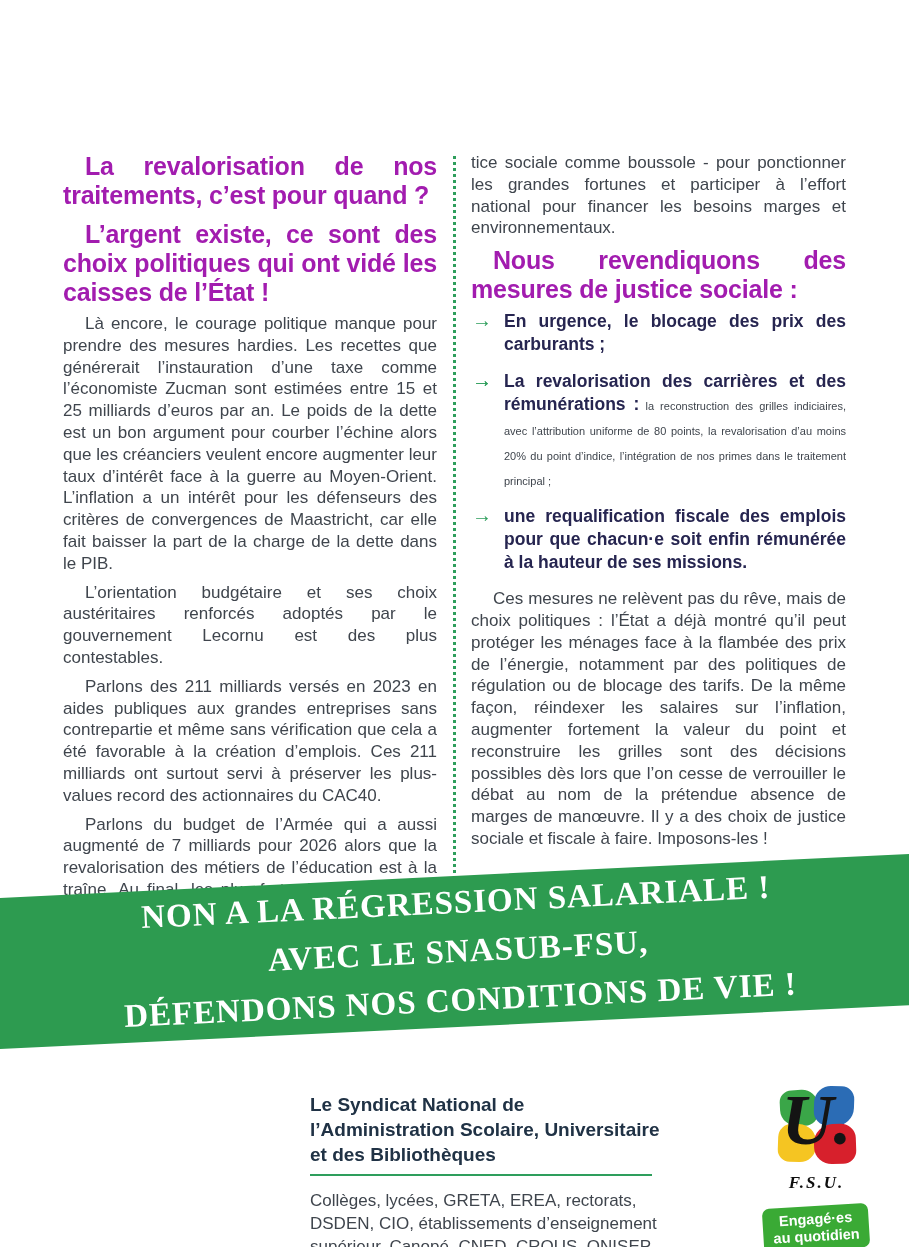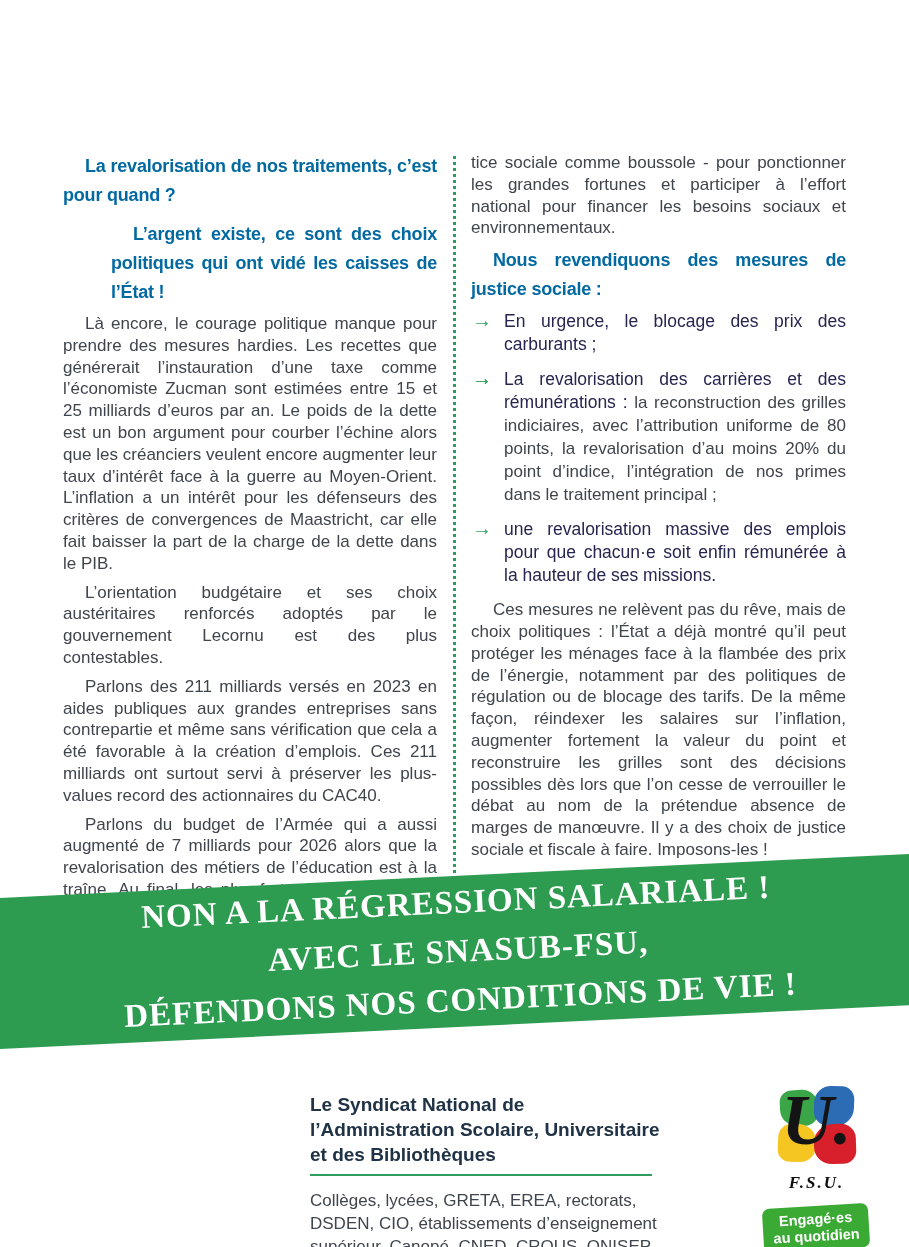--- a/index.html
+++ b/index.html
@@ -9,41 +9,41 @@
     font-family: "Liberation Sans", sans-serif;
   }
 
   
   .columns { position: absolute; left: 63px; top: 152px; width: 783px; display: flex; }
   .col { width: 374px; }
   .col-right { width: 375px; }
   .divider { width: 0; border-left: 3px dotted #2e9e5c; margin: 4px 15px 8px 16px; }
 
   .heading {
-    font-size: 18px; font-weight: 700; color: #0369a1;
+    font-size: 25px; font-weight: 700; color: #a21caf;
     line-height: 29px; text-indent: 22px; letter-spacing: -0.2px;
     text-align: justify; margin: 0 0 6px 0;
   }
-  .heading.second { margin-top: 10px; margin-left: 48px; }
+  .heading.second { margin-top: 10px; }
   .body-p {
     font-size: 17px; color: #3f454d; line-height: 21.8px;
     text-align: justify; text-indent: 22px; margin: 0 0 7px 0;
     hyphens: auto; -webkit-hyphens: auto;
   }
   .body-p.no-indent { text-indent: 0; }
 
   ul.demands { list-style: none; margin: 4px 0 6px 0; }
   li.demand {
     position: relative; padding-left: 33px; margin-bottom: 12px;
     font-size: 17.5px; line-height: 23px; text-align: justify;
     hyphens: auto; -webkit-hyphens: auto;
   }
   .arrow { position: absolute; left: 1px; top: -1px; color: #2e9e5c; font-size: 20px; font-weight: 400; }
-  .b-bold { font-weight: 400; color: #262550; }
-  .b-rest { font-weight: 400; color: #3f454d; font-size: 17px; }
+  .b-bold { font-weight: 700; color: #262550; }
+  .b-rest { font-weight: 400; color: #3f454d; font-size: 11px; }
 
   
   .banner {
     position: absolute; left: -22px; top: 899px; width: 954px; height: 151px;
     background: #2d9b50; transform: rotate(-2.77deg); transform-origin: 0 0;
     display: flex; flex-direction: column; justify-content: center;
   }
   .banner-line {
     font-family: "Liberation Serif", serif; font-weight: 700; color: #ffffff;
     font-size: 33px; line-height: 49px; text-align: center; letter-spacing: 1px;
@@ -93,35 +93,35 @@
     <h2 class="heading second">L’argent existe, ce sont des choix politiques qui ont vidé les caisses de l’État !</h2>
     <p class="body-p">Là encore, le courage politique manque pour prendre des mesures hardies. Les recettes que générerait l’instauration d’une taxe comme l’économiste Zucman sont estimées entre 15 et 25 milliards d’euros par an. Le poids de la dette est un bon argument pour courber l’échine alors que les créanciers veulent encore augmenter leur taux d’intérêt face à la guerre au Moyen-Orient. L’inflation a un intérêt pour les défenseurs des critères de convergences de Maastricht, car elle fait baisser la part de la charge de la dette dans le PIB.</p>
     <p class="body-p">L’orientation budgétaire et ses choix austéritaires renforcés adoptés par le gouvernement Lecornu est des plus contestables.</p>
     <p class="body-p">Parlons des 211 milliards versés en 2023 en aides publiques aux grandes entreprises sans contrepartie et même sans vérification que cela a été favorable à la création d’emplois. Ces 211 milliards ont surtout servi à préserver les plus-values record des actionnaires du CAC40.</p>
     <p class="body-p">Parlons du budget de l’Armée qui a aussi augmenté de 7 milliards pour 2026 alors que la revalorisation des métiers de l’éducation est à la traîne. Au final, les plus fortunés s’enrichissent, les plus pauvres sont de plus en plus nombreux et de plus en plus précarisés socialement, voilà la réalité ! Il faut un impôt progressif avec une réforme de la fiscalité - avec la jus-</p>
   </div>
 
   <div class="divider"></div>
 
   <div class="col col-right">
-    <p class="body-p no-indent">tice sociale comme boussole - pour ponctionner les grandes fortunes et participer à l’effort national pour financer les besoins sociaux et environnementaux.</p>
+    <p class="body-p no-indent">tice sociale comme boussole - pour ponctionner les grandes fortunes et participer à l’effort national pour financer les besoins marges et environnementaux.</p>
     <h2 class="heading">Nous revendiquons des mesures de justice sociale :</h2>
 
     <ul class="demands">
       <li class="demand">
         <span class="arrow">→</span><span class="b-bold">En urgence, le blocage des prix des carburants ;</span><span class="b-rest"></span>
       </li>
       <li class="demand">
         <span class="arrow">→</span><span class="b-rest"></span>
       </li>
       <li class="demand">
         <span class="arrow">→</span><span class="b-bold">La revalorisation des carrières et des rémunérations :</span><span class="b-rest"> la reconstruction des grilles indiciaires, avec l’attribution uniforme de 80 points, la revalorisation d’au moins 20% du point d’indice, l’intégration de nos primes dans le traitement principal ;</span>
       </li>
       <li class="demand">
-        <span class="arrow">→</span><span class="b-bold">une revalorisation massive des emplois pour que chacun·e soit enfin rémunérée à la hauteur de ses missions.</span><span class="b-rest"></span>
+        <span class="arrow">→</span><span class="b-bold">une requalification fiscale des emplois pour que chacun·e soit enfin rémunérée à la hauteur de ses missions.</span><span class="b-rest"></span>
       </li>
     </ul>
 
     <p class="body-p">Ces mesures ne relèvent pas du rêve, mais de choix politiques : l’État a déjà montré qu’il peut protéger les ménages face à la flambée des prix de l’énergie, notamment par des politiques de régulation ou de blocage des tarifs. De la même façon, réindexer les salaires sur l’inflation, augmenter fortement la valeur du point et reconstruire les grilles sont des décisions possibles dès lors que l’on cesse de verrouiller le débat au nom de la prétendue absence de marges de manœuvre. Il y a des choix de justice sociale et fiscale à faire. Imposons-les !</p>
   </div>
 </div>
 
 <div class="banner">
   <div class="banner-line">NON A LA RÉGRESSION SALARIALE !</div>
   <div class="banner-line">AVEC LE SNASUB-FSU,</div>

